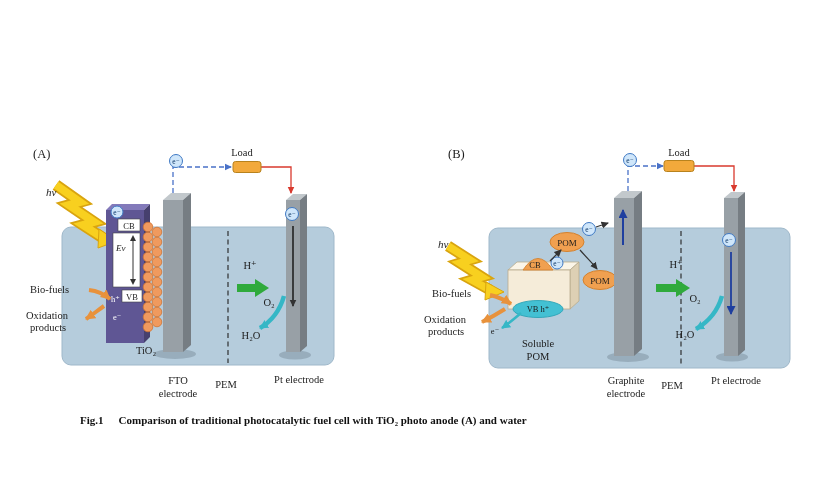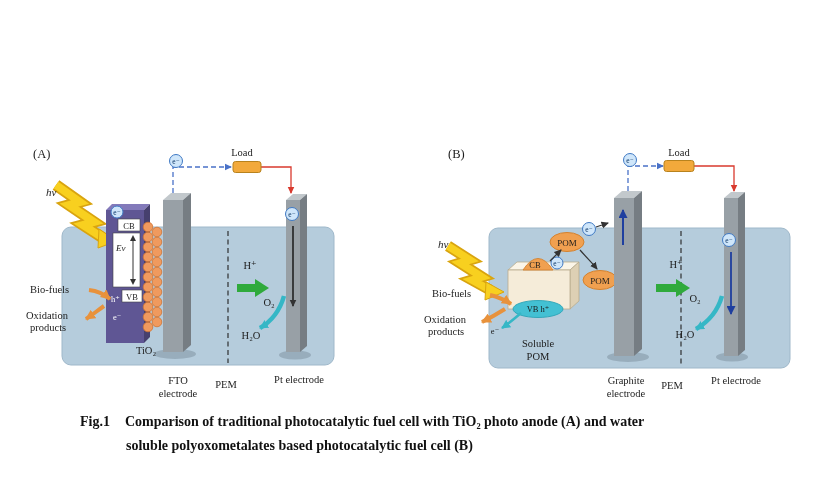--- a/index.html
+++ b/index.html
@@ -12,21 +12,21 @@
   .f11{font-size:11px;}
   .f10{font-size:10.5px;}
   .f9{font-size:9px;}
   .f85{font-size:8.5px;}
   .f75{font-size:7.5px;}
   .it{font-style:italic;}
   .wh{fill:#ffffff;}
   .sph{fill:#0d3666;}
   .caption{position:absolute;left:0;top:414px;width:100%;
     font-family:"Liberation Serif","DejaVu Serif",serif;
-    font-weight:700;font-size:14px;color:#111;}
+    font-weight:700;font-size:11px;color:#111;}
   .cap1{padding-left:80px;}
   .cap1 .fig{margin-right:15px;}
   .cap2{padding-left:126px;margin-top:8px;}
 </style>
 </head>
 <body>
 
 <div class="canvas">
 <svg width="815" height="410" viewBox="0 0 815 410">
   <defs>
@@ -264,15 +264,14 @@
     <text x="626" y="397" class="tm f10">electrode</text>
     <text x="672" y="389" class="tm f10">PEM</text>
     <text x="736" y="384" class="tm f10">Pt electrode</text>
   </g>
 </svg>
 
 <div class="caption">
   <div class="cap1">
     <span class="fig">Fig.1</span><span>Comparison of traditional photocatalytic fuel cell with TiO₂ photo anode (A) and water</span>
   </div>
-  <div class="cap2">soluble polyoxometalates based photocatalytic fuel cell (B)</div>
 </div>
 </div>
 
 </body></html>

